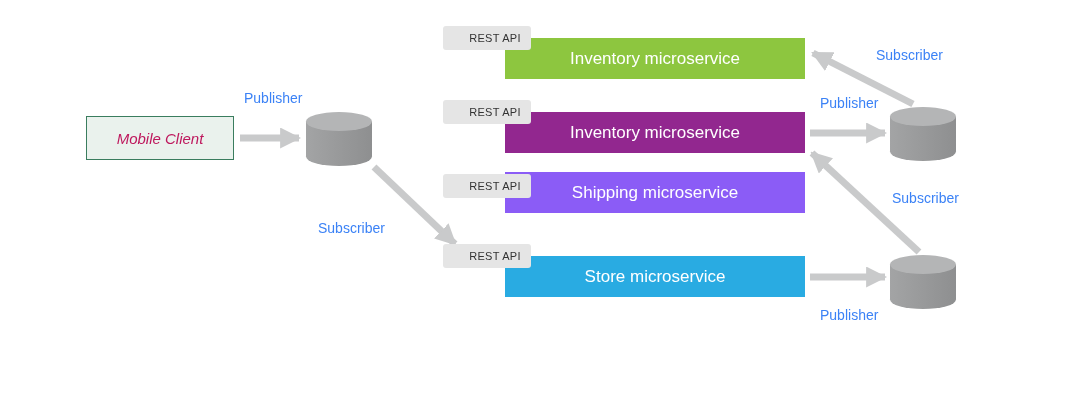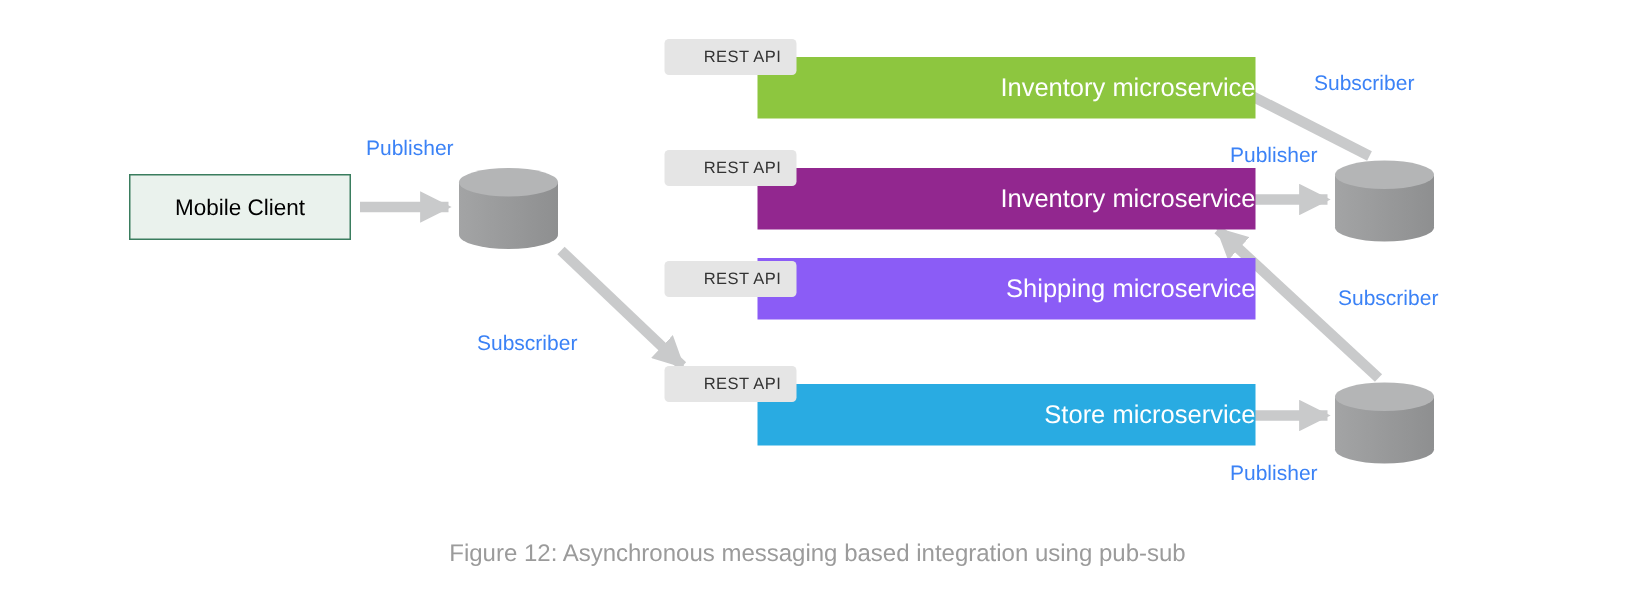--- a/index.html
+++ b/index.html
@@ -21,21 +21,21 @@
   
   .client-box {
     position: absolute;
     left: 86px; top: 116px;
     width: 148px; height: 44px;
     background: #eaf2ed;
     border: 1px solid #3a7d5e;
     display: flex; align-items: center; justify-content: center;
     z-index: 2;
   }
-  .client-box span { font-size: 15px; color: #000000; }
+  .client-box span { font-size: 15px; color: #be185d; font-style: italic; }
 
   
   .edge-label {
     position: absolute;
     font-size: 14px;
     color: #3b82f6;
     z-index: 4;
     white-space: nowrap;
   }
 
@@ -49,22 +49,22 @@
   .cyl-bottom { bottom: 0; background: linear-gradient(90deg, #a3a4a5, #8e8f90); }
   .cyl-body {
     position: absolute; left: 0; width: 100%; top: 10px; bottom: 10px;
     background: linear-gradient(90deg, #a3a4a5, #8e8f90);
   }
 
   
   .svc-box {
     position: absolute;
     left: 505px;
-    width: 332px; height: 41px;
-    display: flex; align-items: center; justify-content: flex-end;
+    width: 300px; height: 41px;
+    display: flex; align-items: center; justify-content: center;
     z-index: 2;
   }
   .svc-box span { color: #ffffff; font-size: 17px; }
 
   
   .rest-tag {
     position: absolute;
     left: 443px;
     width: 88px; height: 24px;
     background: #e5e5e5;
@@ -154,15 +154,14 @@
     <span>REST API</span>
   </div>
 
   <div class="svc-box" style="top: 256px; background-color: rgb(41, 171, 226);">
     <span>Store microservice</span>
   </div>
   <div class="rest-tag" style="top:244px;">
     <span>REST API</span>
   </div>
 
-  <div class="caption">Figure 12: Asynchronous messaging based integration using pub-sub</div>
 
 </div>
 
 </body></html>

